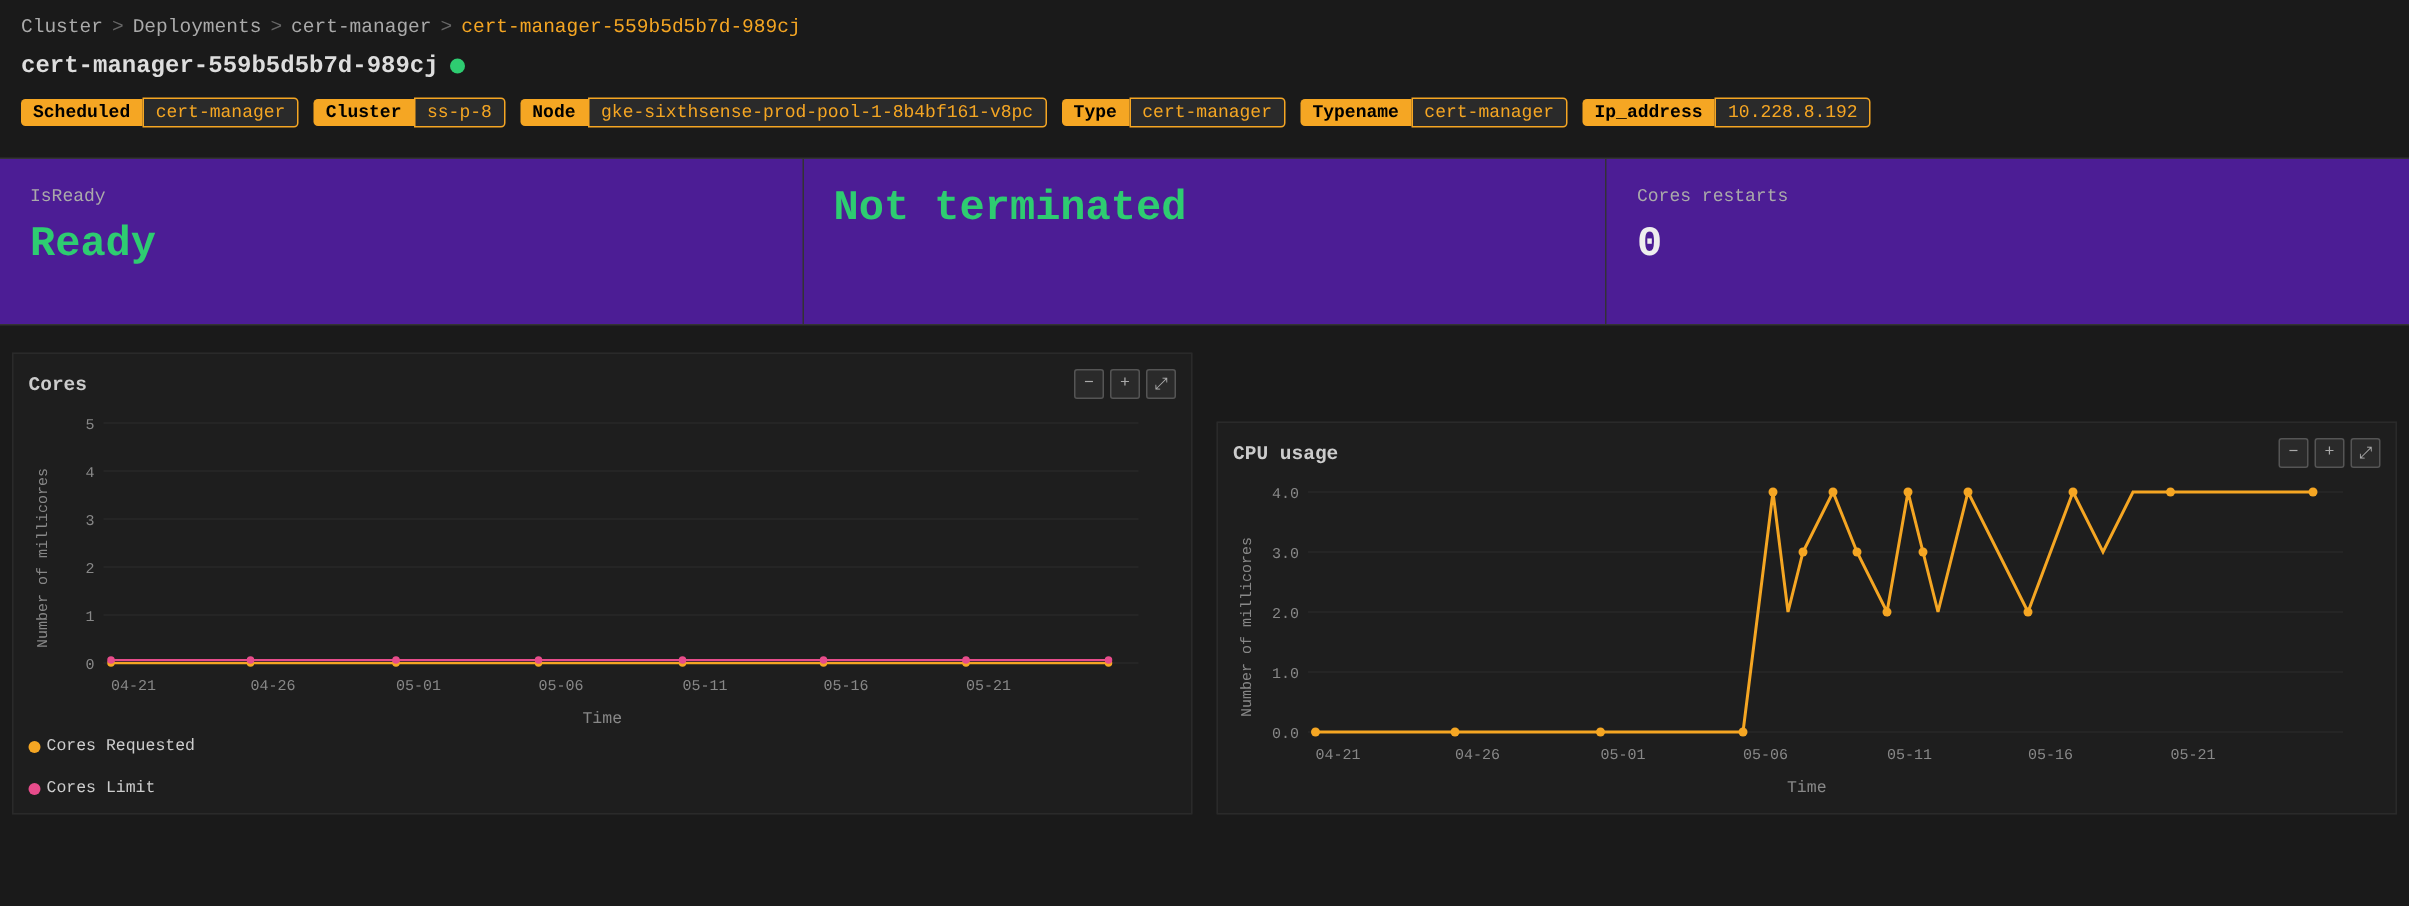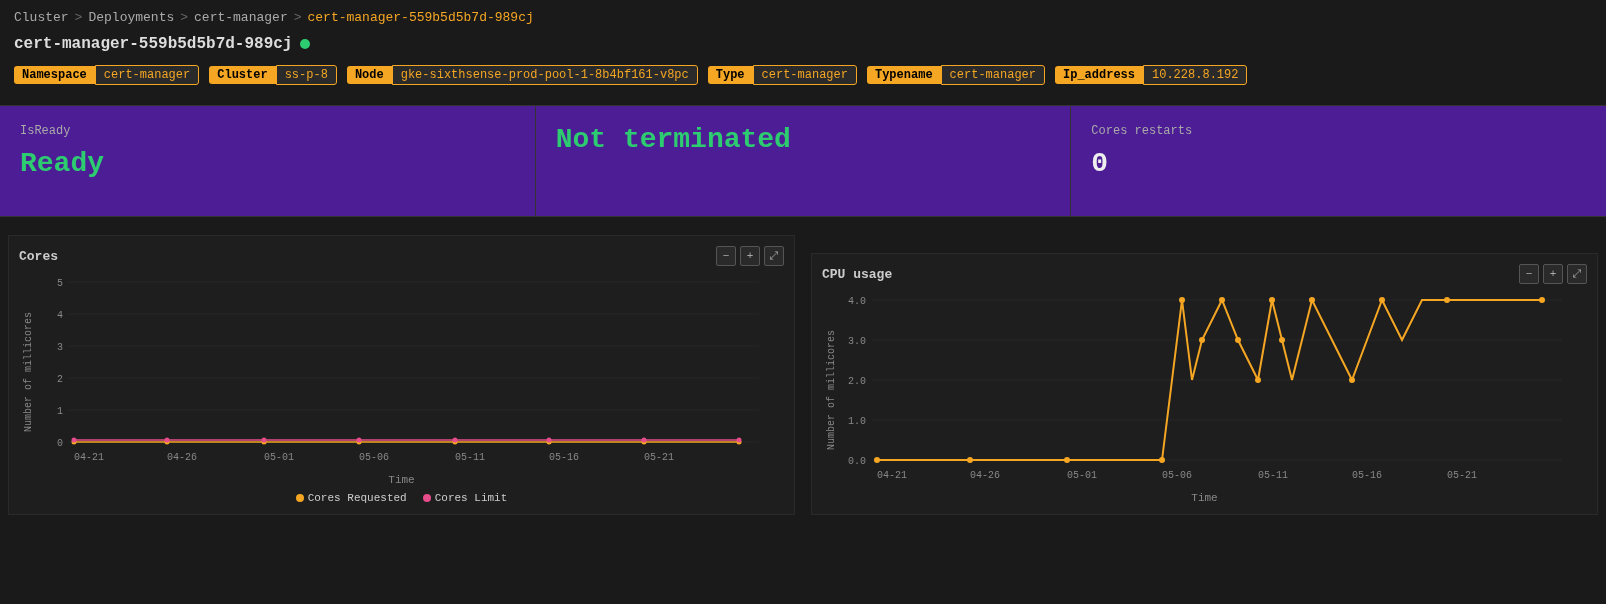--- a/index.html
+++ b/index.html
@@ -152,20 +152,21 @@
     }
     svg.chart {
       display: block;
     }
     .chart-legend {
       display: flex;
       justify-content: center;
       gap: 16px;
       margin-top: 6px;
       font-size: 11px;
+      flex-direction: column;
     }
     .legend-item {
       display: flex;
       align-items: center;
       gap: 4px;
       color: #ccc;
     }
     .legend-dot {
       width: 8px; height: 8px;
       border-radius: 50%;
@@ -184,21 +185,21 @@
   <span class="active">cert-manager-559b5d5b7d-989cj</span>
 </div>
 
 <div class="page-title-row">
   <span class="page-title">cert-manager-559b5d5b7d-989cj</span>
   <span class="status-dot"></span>
 </div>
 
 <div class="tags-row">
   <div class="tag-group">
-    <span class="tag-label">Namespace</span>
+    <span class="tag-label">Scheduled</span>
     <span class="tag-value">cert-manager</span>
   </div>
   <div class="tag-group">
     <span class="tag-label">Cluster</span>
     <span class="tag-value">ss-p-8</span>
   </div>
   <div class="tag-group">
     <span class="tag-label">Node</span>
     <span class="tag-value">gke-sixthsense-prod-pool-1-8b4bf161-v8pc</span>
   </div>

